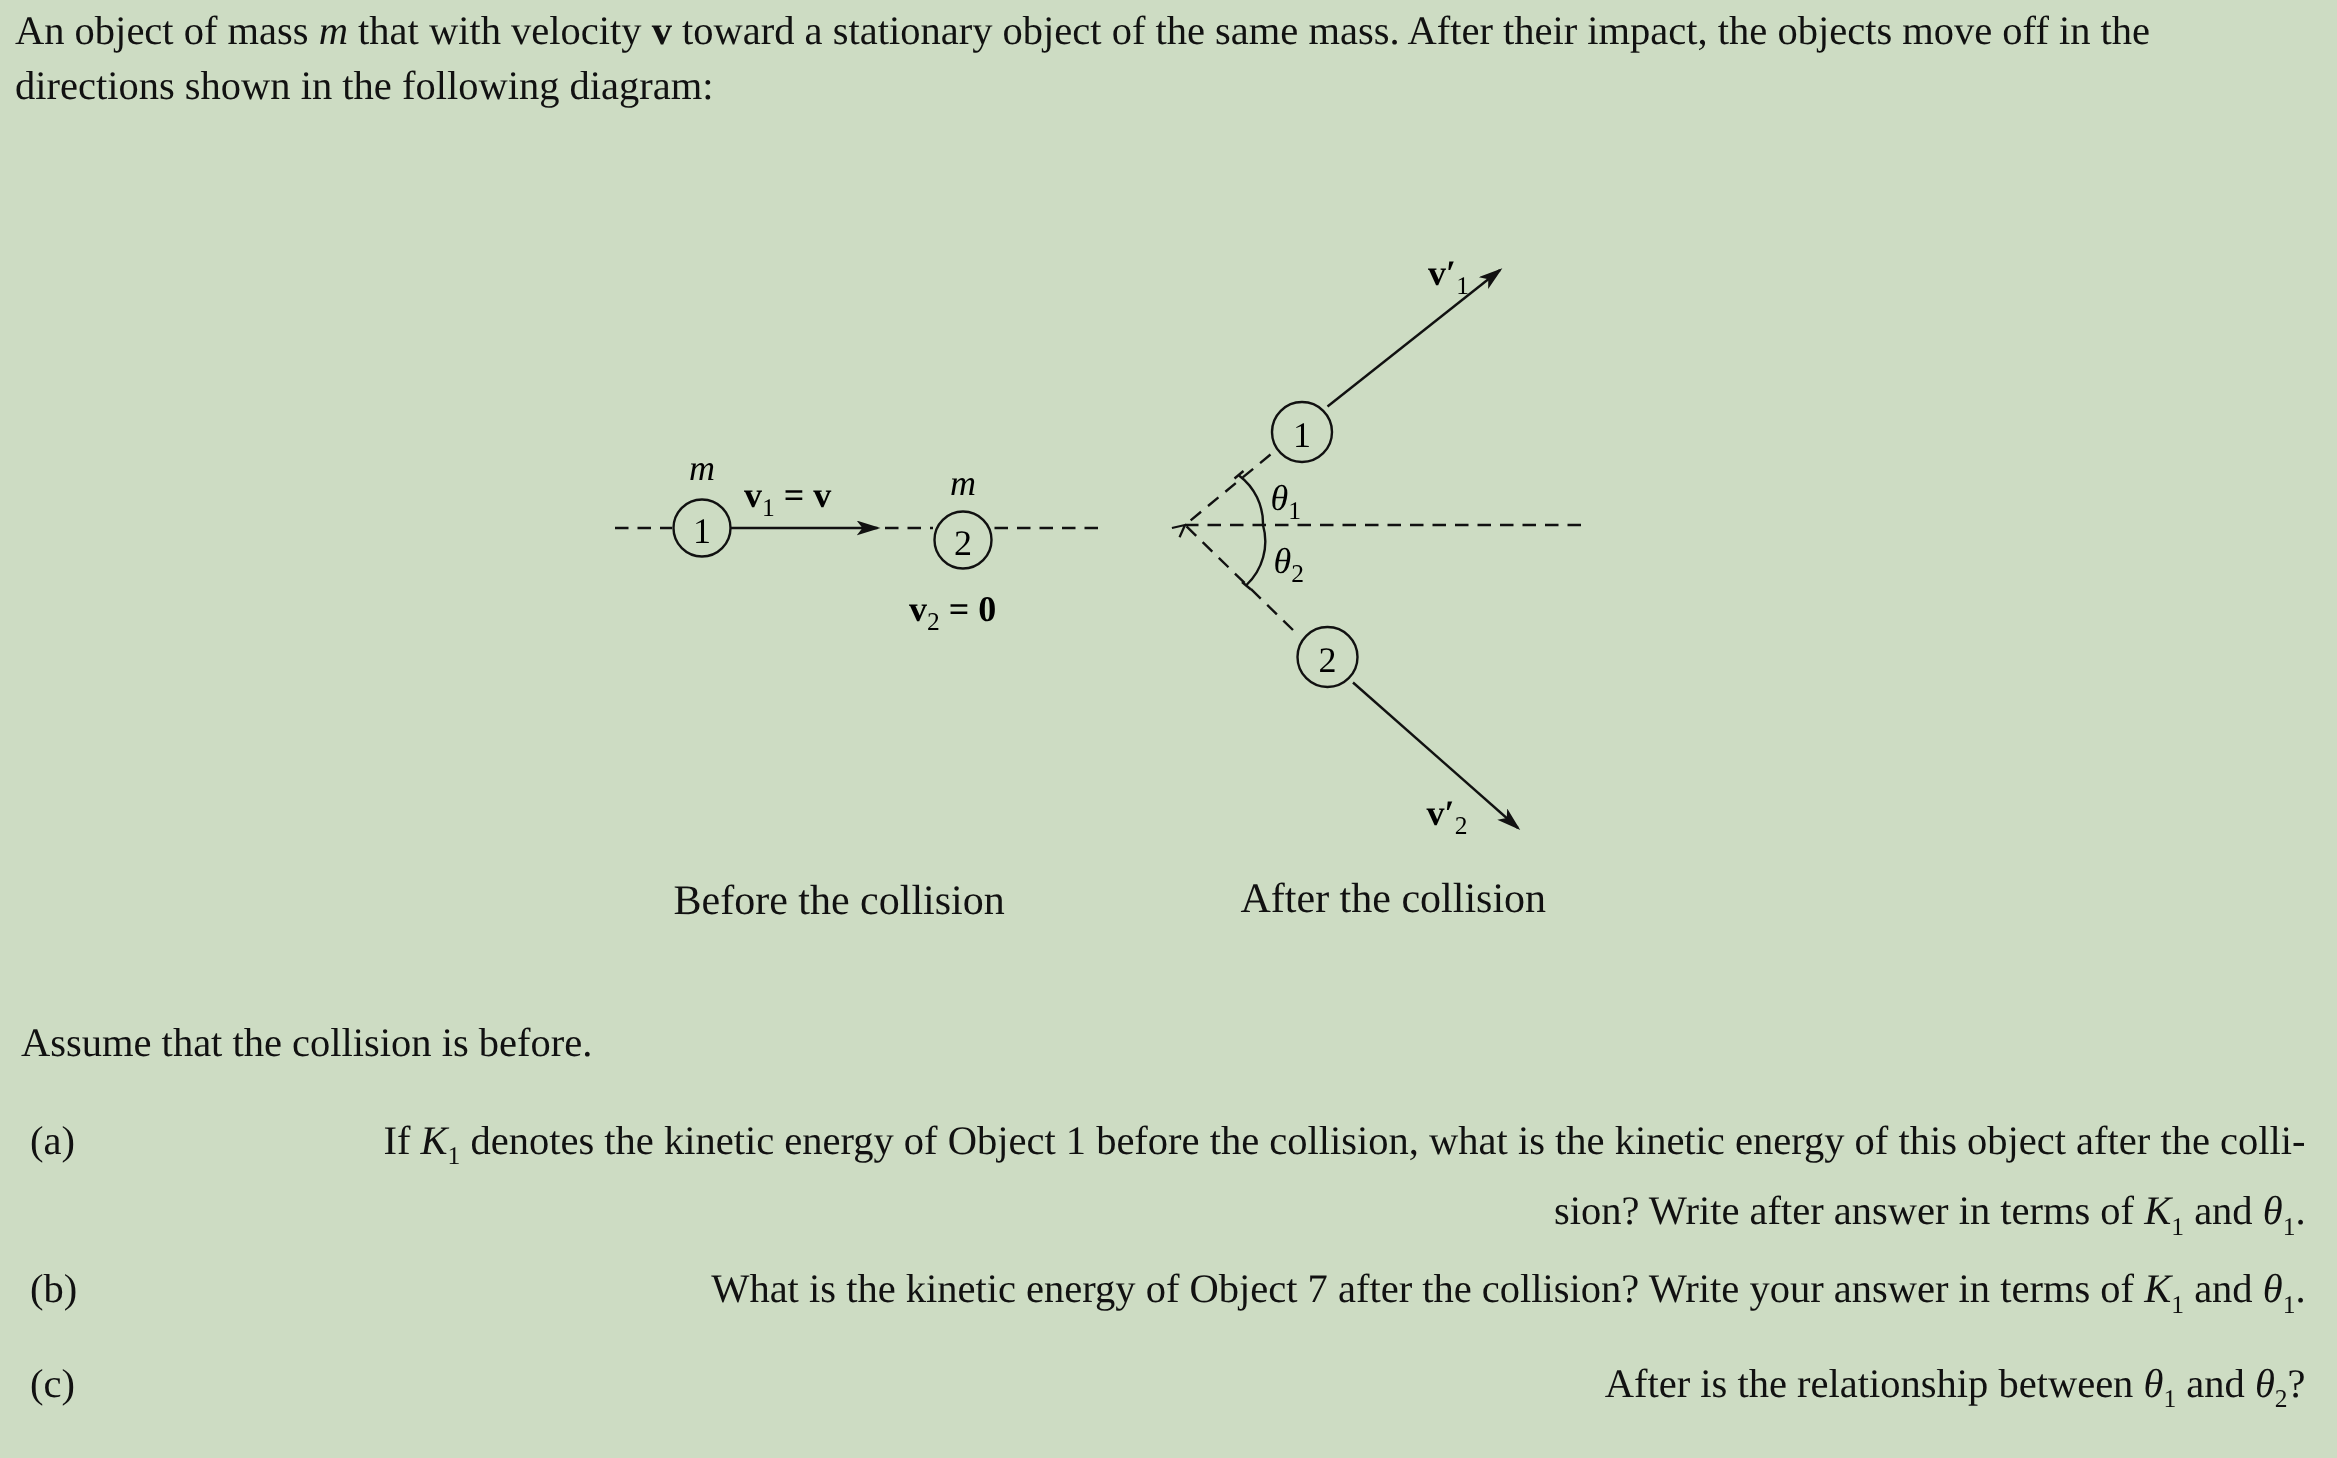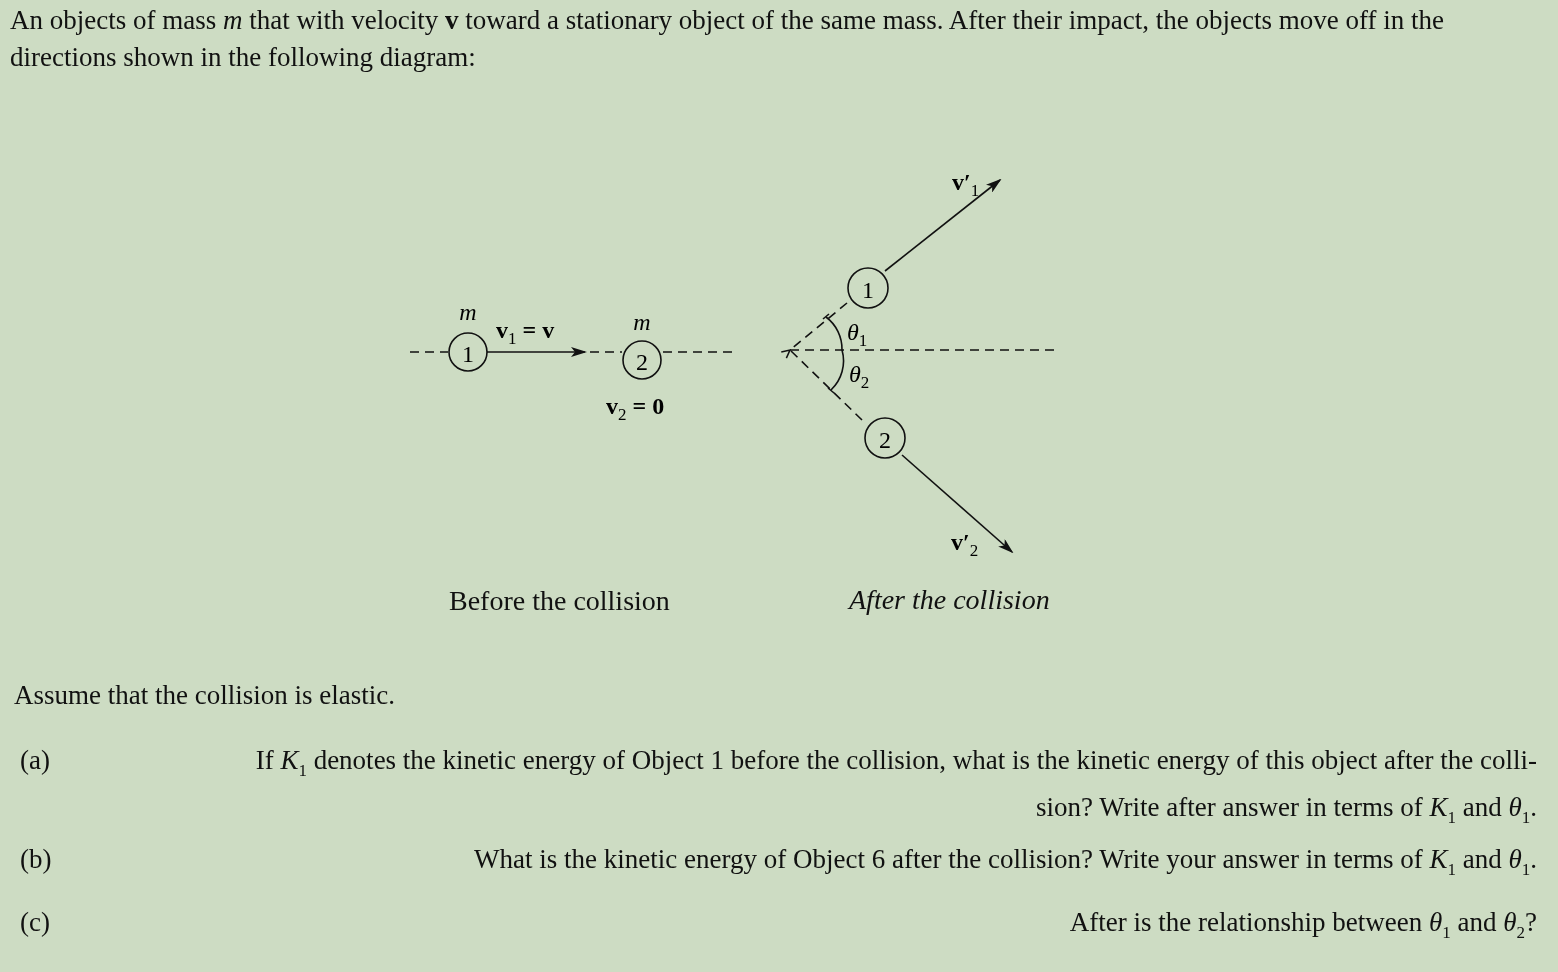--- a/index.html
+++ b/index.html
@@ -30,21 +30,21 @@
   }
   .q .letter { position: absolute; left: 0; top: 0; }
   .q .text { position: absolute; left: 77px; top: 0; width: 1440px; text-align: right; }
   .sub { font-size: 17px; vertical-align: -7px; font-style: normal; }
   i { font-style: italic; }
 </style>
 </head>
 <body>
 
 <div class="intro">
-  <span>An objects of mass </span><i>m</i><span> that with velocity </span><b>v</b><span> toward a stationary object of the same mass. After their impact, the objects move off in the directions shown in the following diagram:</span>
+  <span>An object of mass </span><i>m</i><span> that with velocity </span><b>v</b><span> toward a stationary object of the same mass. After their impact, the objects move off in the directions shown in the following diagram:</span>
 </div>
 
 <svg class="diagram" width="1558" height="972">
   <defs>
     <marker id="arr" markerWidth="16" markerHeight="10" refX="14" refY="5" orient="auto" markerUnits="userSpaceOnUse">
       <path d="M0,0 L16,5 L0,10 L4,5 Z" fill="#111"></path>
     </marker>
     <marker id="arr-open" markerWidth="10" markerHeight="10" refX="1" refY="5" orient="auto" markerUnits="userSpaceOnUse">
       <path d="M9,1 L1,5 L9,9" fill="none" stroke="#111" stroke-width="1.5"></path>
     </marker>
@@ -81,36 +81,36 @@
     <text x="952" y="190" font-size="24" font-weight="bold" class="dlabel"><tspan>v′</tspan><tspan font-size="17" dy="6" font-weight="normal">1</tspan></text>
 
     <circle cx="885" cy="438" r="20" fill="none" stroke="#111" stroke-width="1.6"></circle>
     <text x="885" y="448" text-anchor="middle" font-size="24" class="dlabel">2</text>
     <line x1="902" y1="455" x2="1012" y2="552" stroke="#111" stroke-width="1.6" marker-end="url(#arr)"></line>
     <text x="951" y="550" font-size="24" font-weight="bold" class="dlabel"><tspan>v′</tspan><tspan font-size="17" dy="6" font-weight="normal">2</tspan></text>
   </g>
 </svg>
 
 <div class="caption" style="left:449px;">Before the collision</div>
-<div class="caption" style="left:849px; top:584px;font-style:italic;">After the collision</div>
+<div class="caption" style="left:827px; top:584px;">After the collision</div>
 
-<div class="assume">Assume that the collision is elastic.</div>
+<div class="assume">Assume that the collision is before.</div>
 
 <div class="q" style="top:742px;">
   <span class="letter">(a)</span>
   <div class="text">
     <span>If </span><i>K</i><span class="sub">1</span><span> denotes the kinetic energy of Object 1 before the collision, what is the kinetic energy of this object after the colli-</span><br>
     <span>sion? Write after answer in terms of </span><i>K</i><span class="sub">1</span><span> and </span><i>θ</i><span class="sub">1</span><span>.</span>
   </div>
 </div>
 
 <div class="q" style="top:841px;">
   <span class="letter">(b)</span>
   <div class="text">
-    <span>What is the kinetic energy of Object 6 after the collision? Write your answer in terms of </span><i>K</i><span class="sub">1</span><span> and </span><i>θ</i><span class="sub">1</span><span>.</span>
+    <span>What is the kinetic energy of Object 7 after the collision? Write your answer in terms of </span><i>K</i><span class="sub">1</span><span> and </span><i>θ</i><span class="sub">1</span><span>.</span>
   </div>
 </div>
 
 <div class="q" style="top:904px;">
   <span class="letter">(c)</span>
   <div class="text">
     <span>After is the relationship between </span><i>θ</i><span class="sub">1</span><span> and </span><i>θ</i><span class="sub">2</span><span>?</span>
   </div>
 </div>
 

